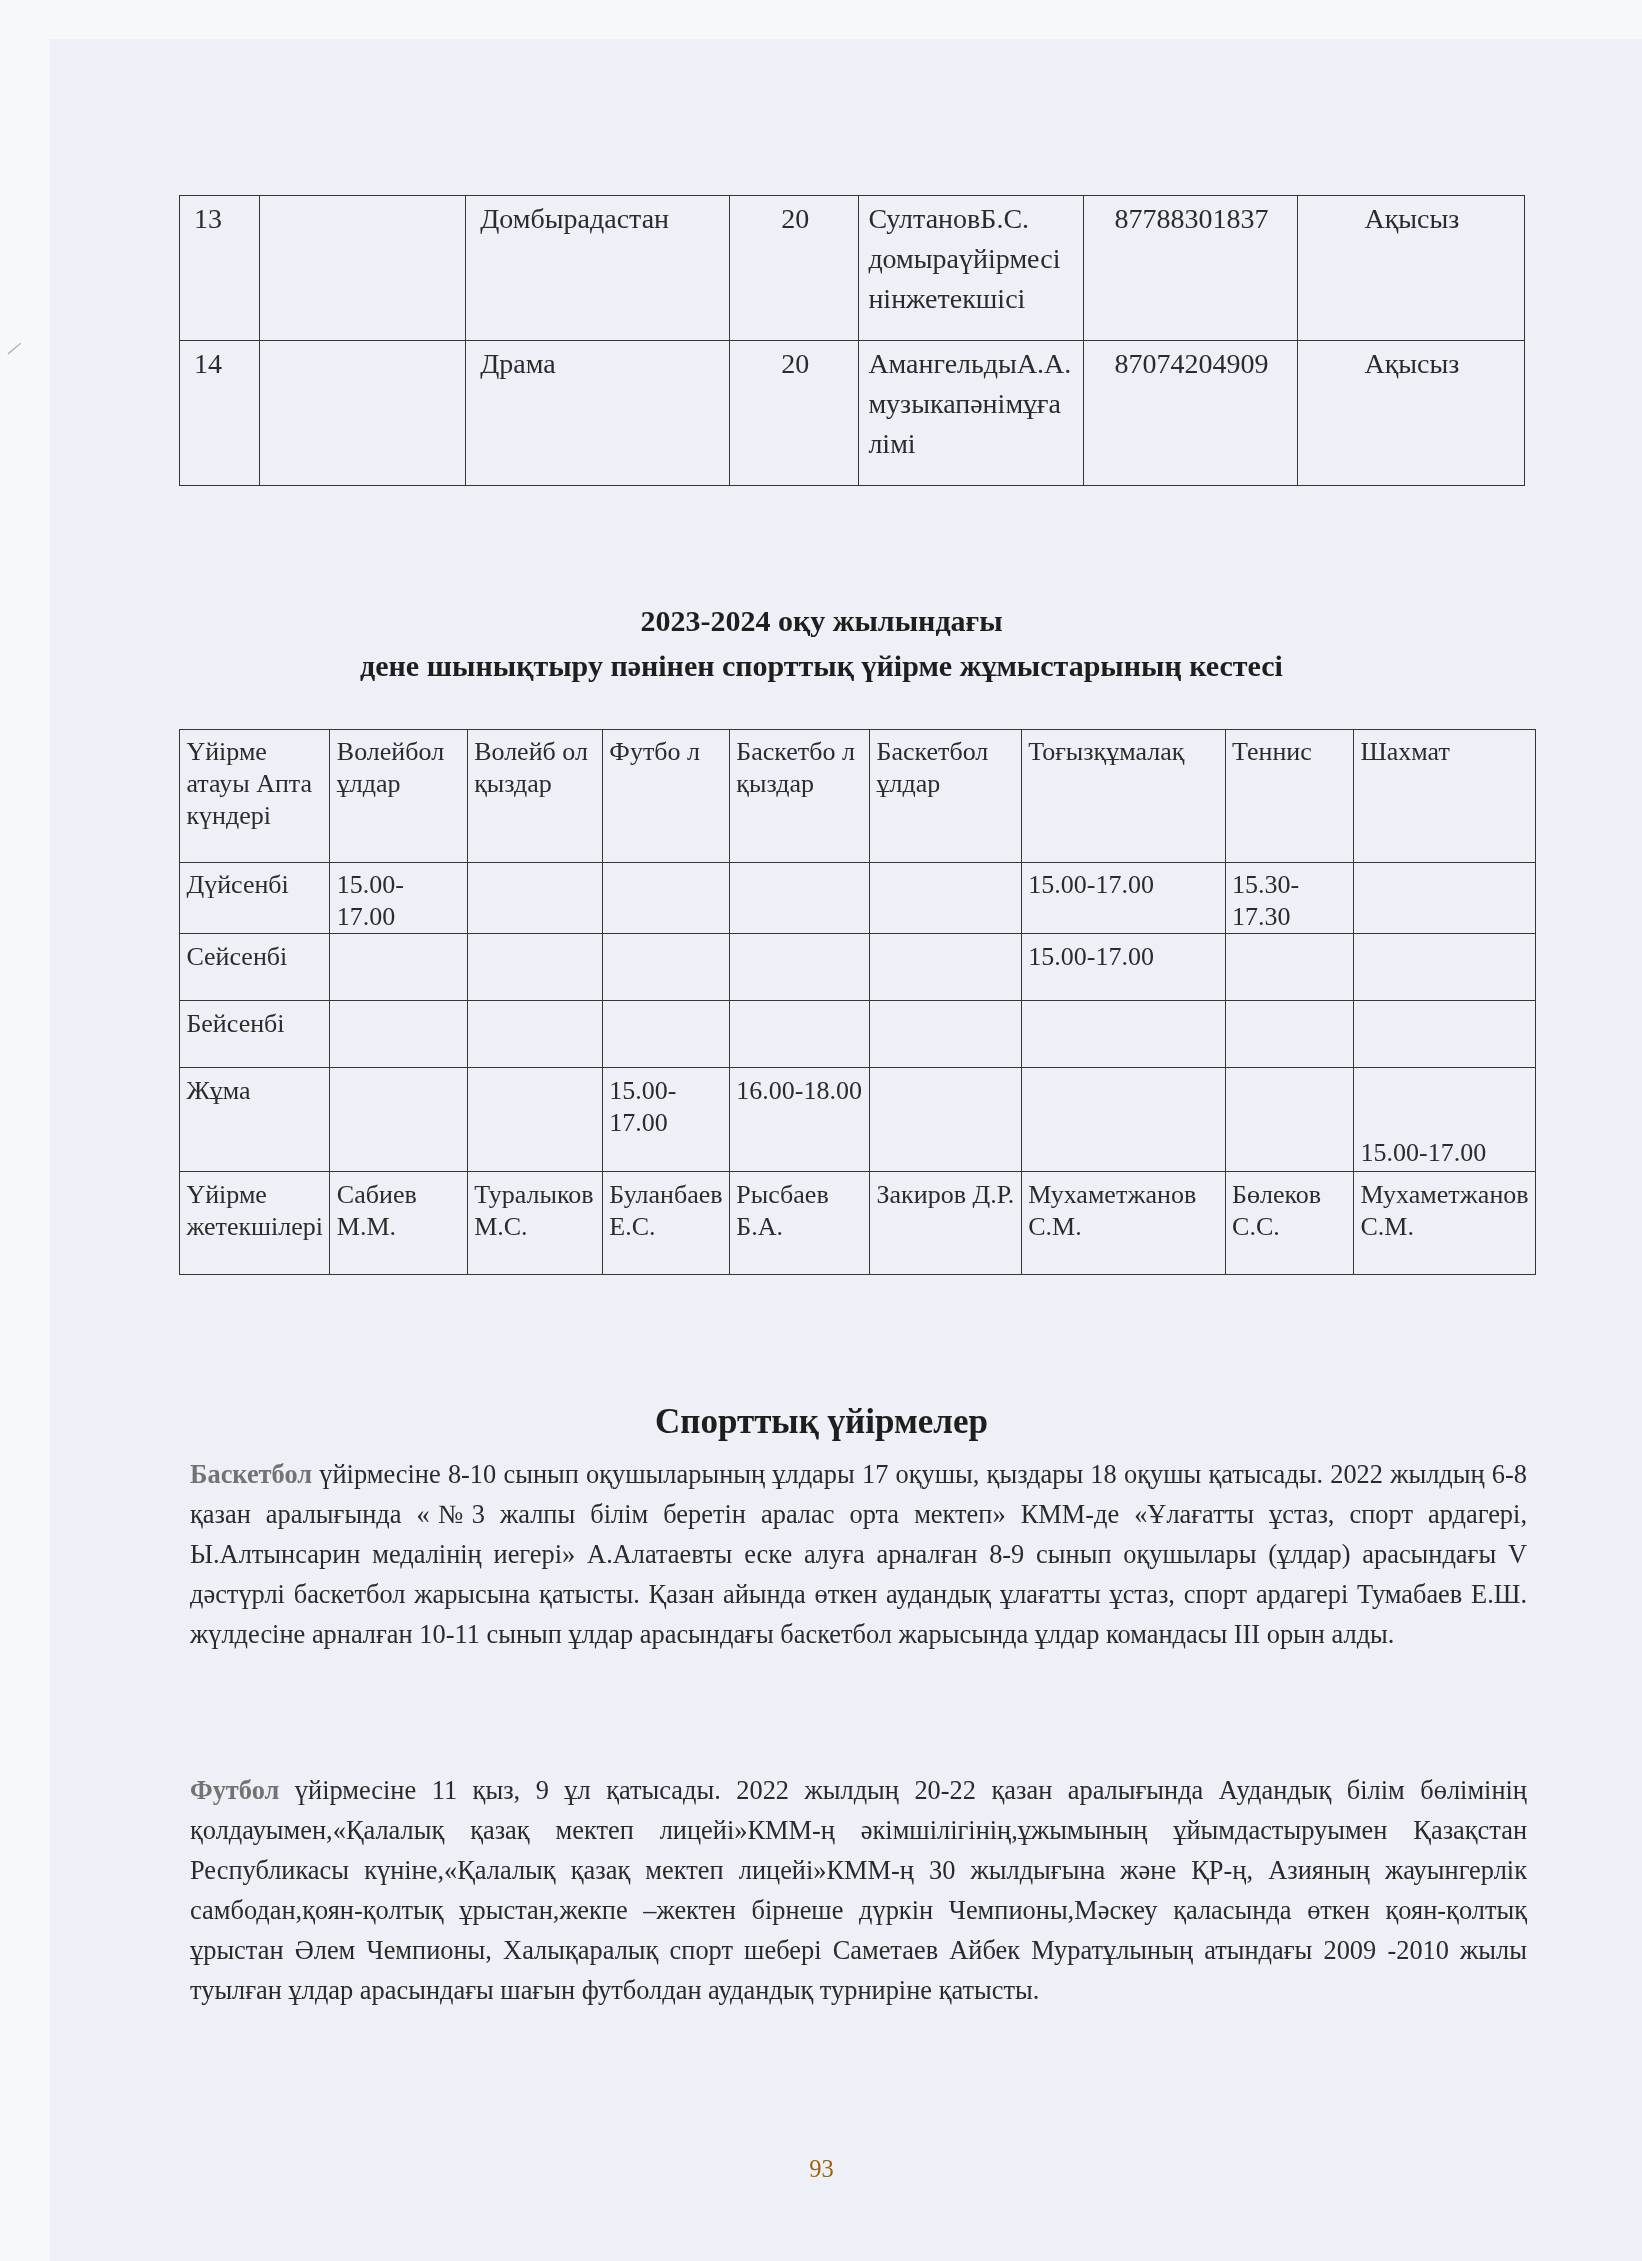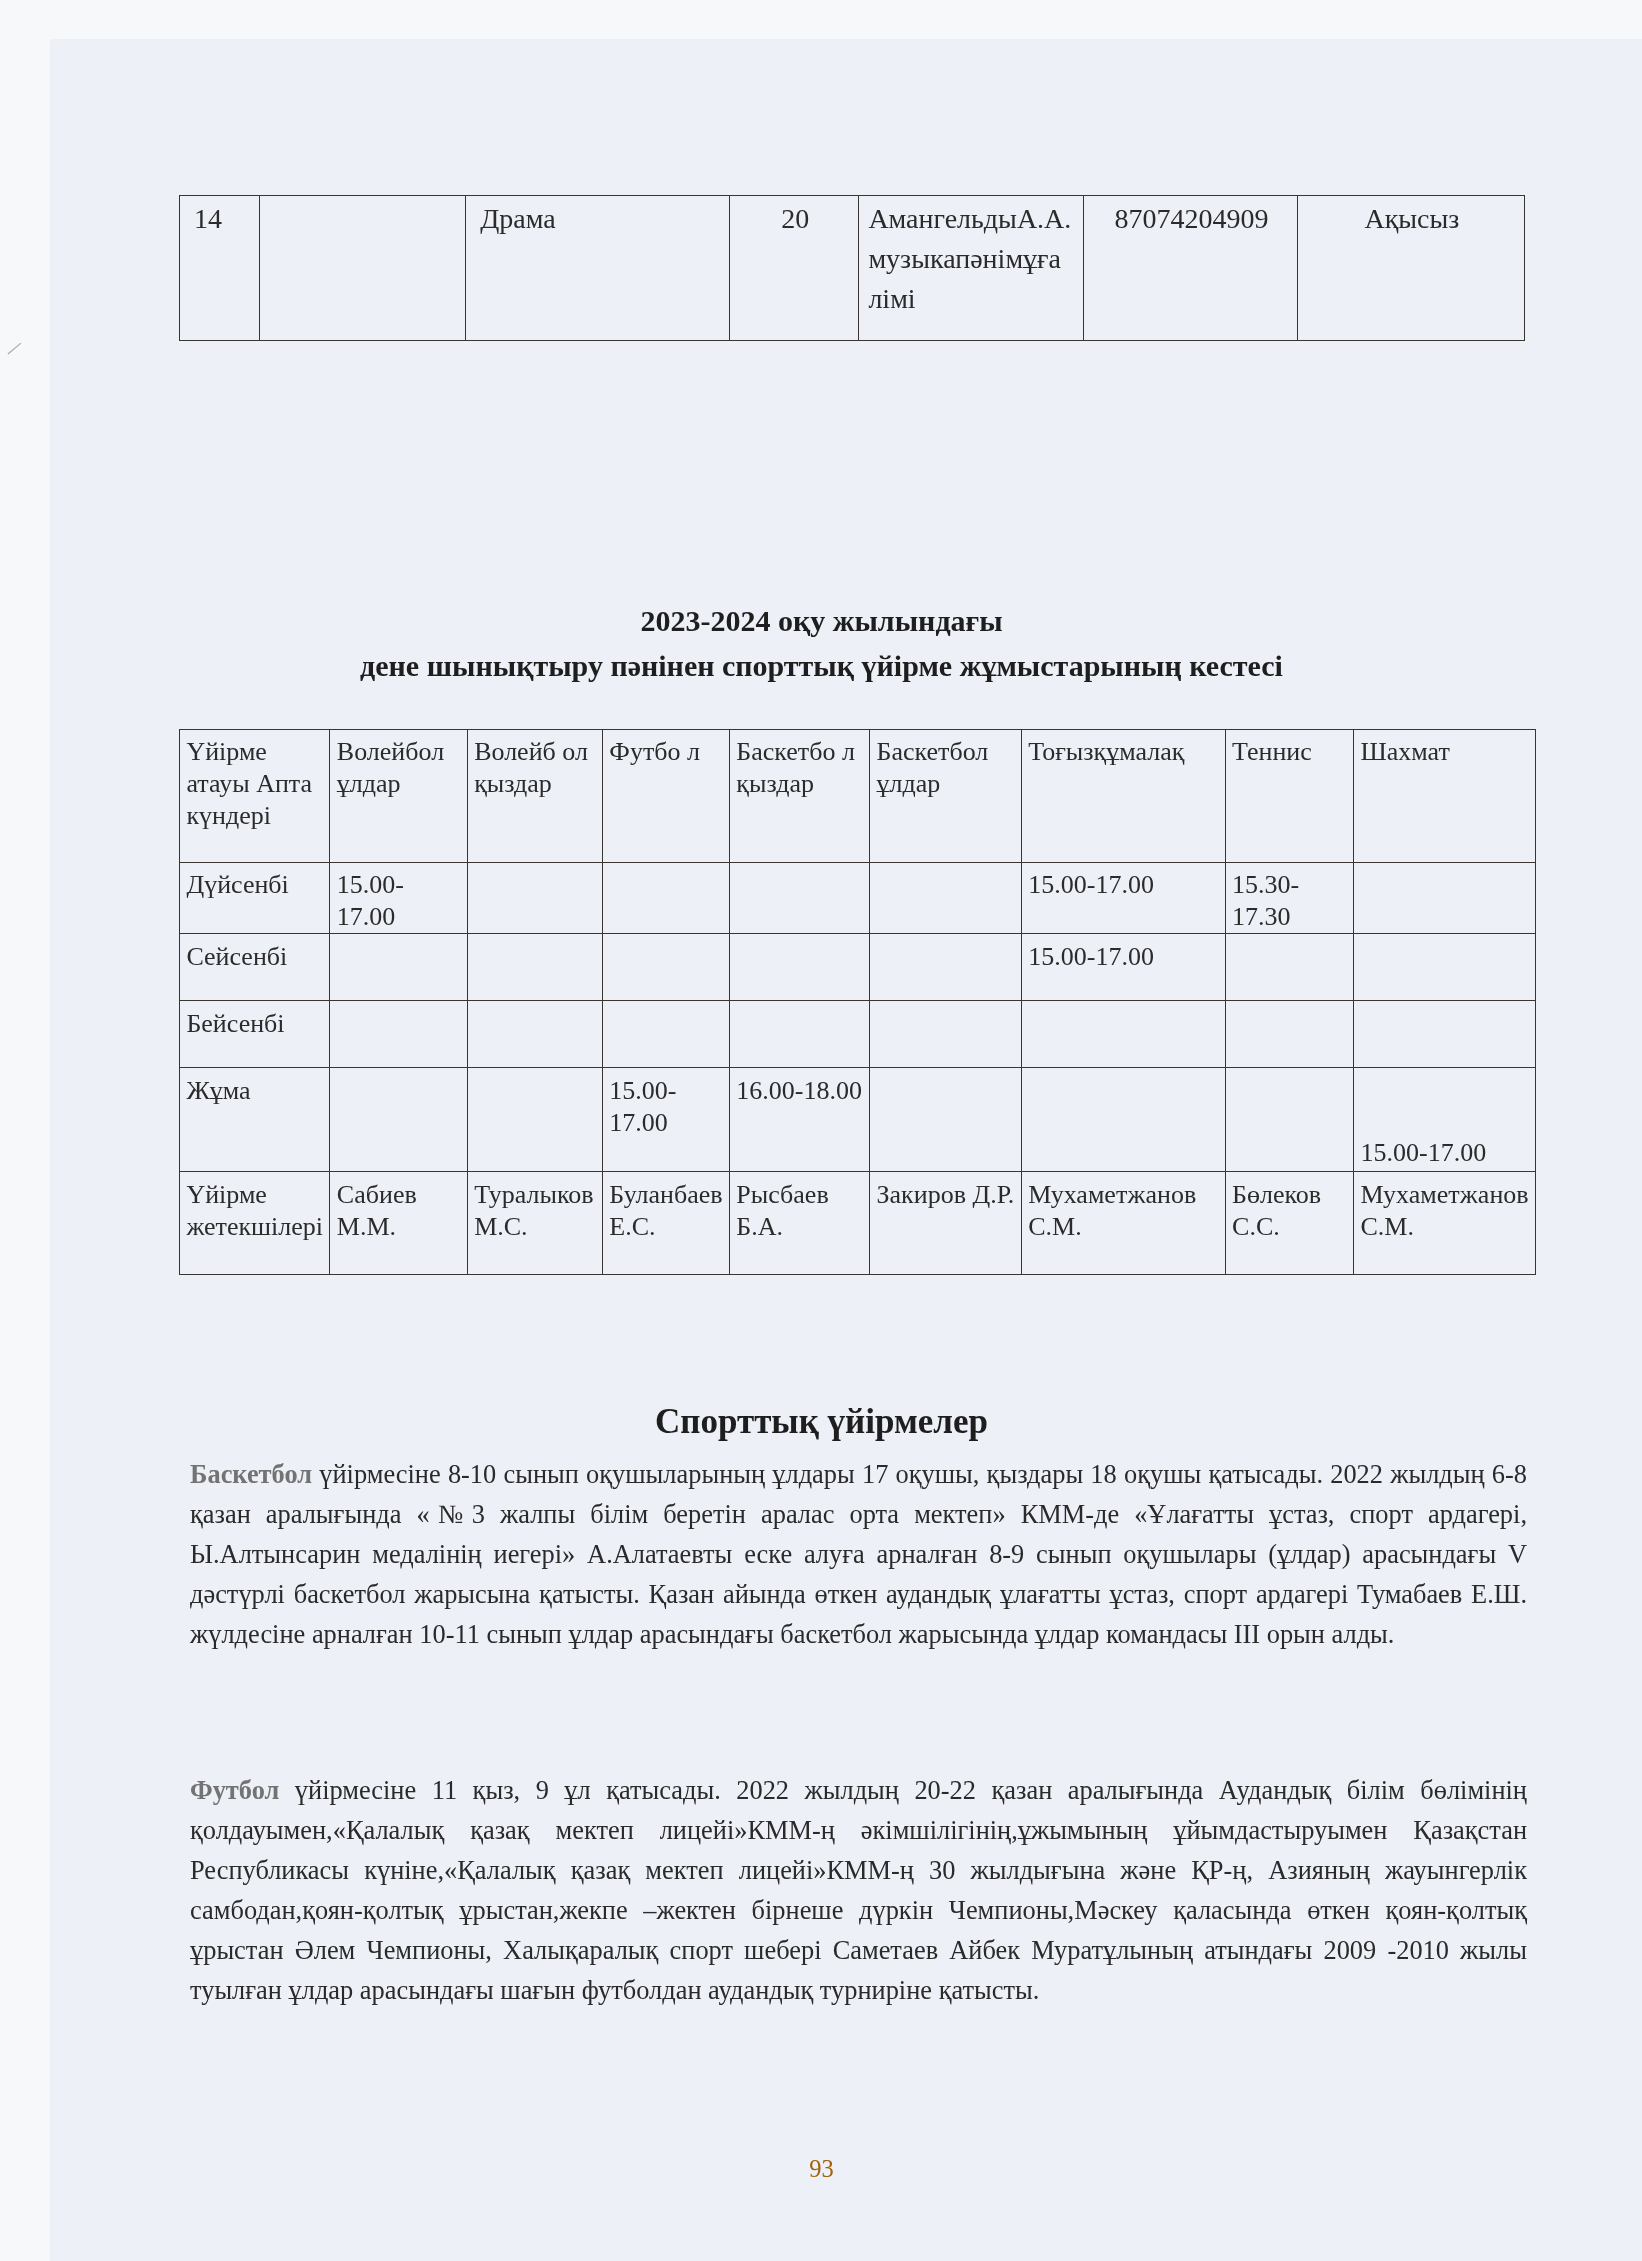--- a/index.html
+++ b/index.html
@@ -76,20 +76,29 @@
     }
   </style>
 </head>
 <body>
 
 <div class="page"></div>
 <div class="stray-mark"></div>
 
 <table class="top-table">
   <tbody>
+      <tr>
+    <td class="c-num">13</td>
+    <td class="c-empty"></td>
+    <td class="c-name">Домбырадастан</td>
+    <td class="c-count">20</td>
+    <td class="c-leader">СултановБ.С. домыраүйірмесі нінжетекшісі</td>
+    <td class="c-phone">87788301837</td>
+    <td class="c-fee">Ақысыз</td>
+  </tr>
   <tr>
     <td class="c-num">14</td>
     <td class="c-empty"></td>
     <td class="c-name">Драма</td>
     <td class="c-count">20</td>
     <td class="c-leader">АмангельдыА.А. музыкапәнімұға лімі</td>
     <td class="c-phone">87074204909</td>
     <td class="c-fee">Ақысыз</td>
   </tr>
 </tbody>

